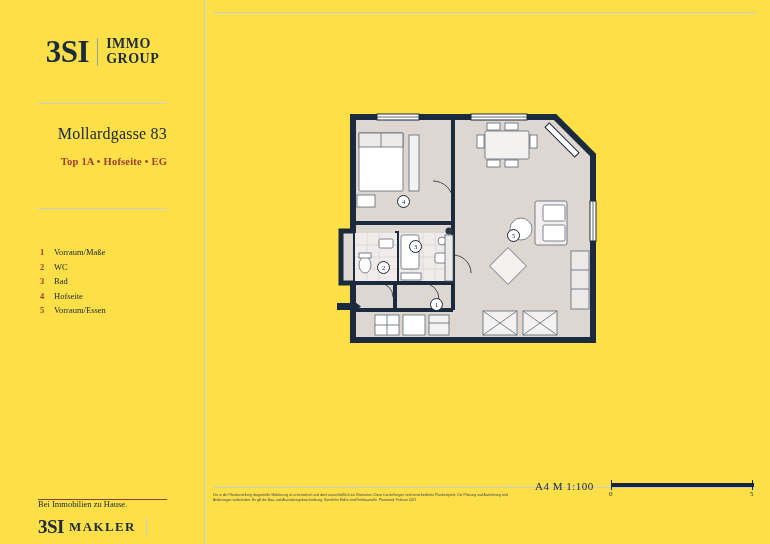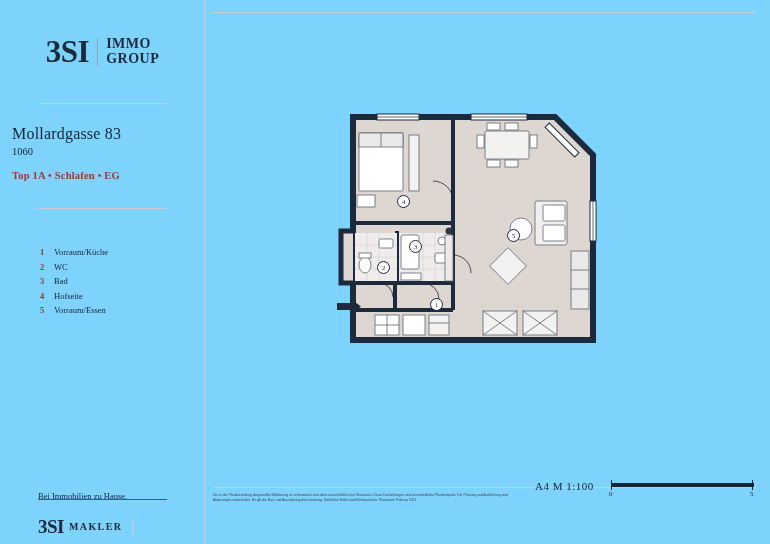--- a/index.html
+++ b/index.html
@@ -9,21 +9,21 @@
   }
   body {
     width: 770px; height: 544px;
     font-family: "Liberation Serif", serif;
     color: #1d2a3a;
     overflow: hidden;
   }
   .page {
     position: relative;
     width: 770px; height: 544px;
-    background: #7dd3fc;
+    background: #fde047;
   }
   
   .left-panel {
     position: absolute;
     left: 0; top: 0;
     width: 205px; height: 544px;
     border-right: 1px solid #c9ccd2;
     padding: 0;
   }
   .logo-block {
@@ -76,23 +76,23 @@
     left: 38px;
     width: 129px;
     height: 1px;
     background: #c9ccd2;
   }
   .rule.top { top: 103px; }
   .rule.bottom { top: 208px; }
 
   .addr-block {
     position: absolute;
-    left: 12px; top: 125px;
+    left: 0; top: 125px;
     width: 167px;
-    text-align: left;
+    text-align: right;
   }
   .addr-title {
     font-size: 16px;
     color: #17243a;
     letter-spacing: 0.2px;
   }
   .addr-zip {
     font-size: 10.5px;
     color: #17243a;
     margin-top: 3px;
@@ -129,36 +129,36 @@
   }
 
   .footer-left {
     position: absolute;
     left: 38px; bottom: 8px;
     width: 160px;
   }
   .slogan {
     font-size: 8.5px;
     color: #17243a;
-    margin-bottom: 16px;
+    margin-bottom: 8px;
     white-space: nowrap;
   }
   .footer-logo-row {
     display: flex;
     align-items: center;
   }
   .footer-3si {
     font-size: 19px;
     font-weight: bold;
     color: #1b2a3d;
     letter-spacing: -0.5px;
     line-height: 1;
   }
   .footer-makler {
-    font-size: 10px;
+    font-size: 13px;
     font-weight: bold;
     letter-spacing: 1.4px;
     color: #1b2a3d;
     margin-left: 5px;
   }
   .footer-vline {
     width: 1px;
     height: 18px;
     background: #c9ccd2;
     margin-left: 10px;
@@ -271,30 +271,29 @@
           <span class="l1">IMMO</span>
           <span class="l2">GROUP</span>
         </span>
       </div>
     </div>
 
     <div class="rule top"></div>
 
     <div class="addr-block">
       <div class="addr-title">Mollardgasse 83</div>
-      <div class="addr-zip">1060</div>
-      <div class="addr-sub">Top 1A • Schlafen • EG</div>
+      <div class="addr-sub">Top 1A • Hofseite • EG</div>
     </div>
 
     <div class="rule bottom"></div>
 
     <div class="legend">
       <div class="legend-row">
         <span class="legend-num">1</span>
-        <span class="legend-label">Vorraum/Küche</span>
+        <span class="legend-label">Vorraum/Maße</span>
       </div>
       <div class="legend-row">
         <span class="legend-num">2</span>
         <span class="legend-label">WC</span>
       </div>
       <div class="legend-row">
         <span class="legend-num">3</span>
         <span class="legend-label">Bad</span>
       </div>
       <div class="legend-row">

